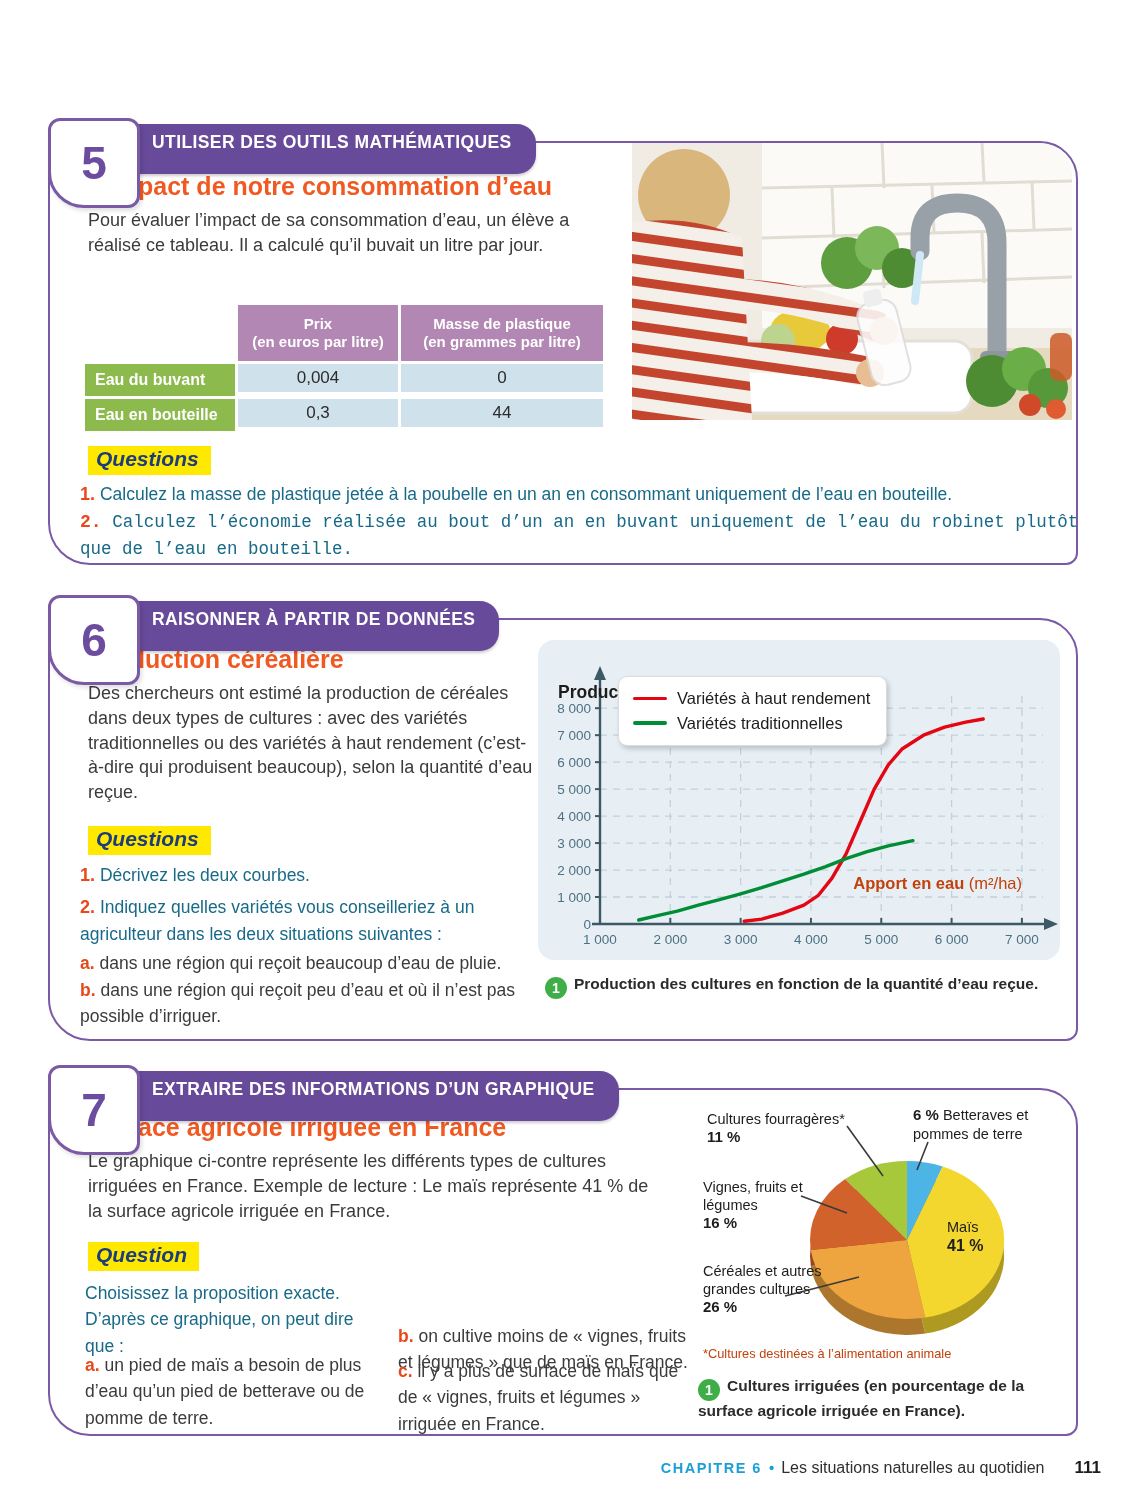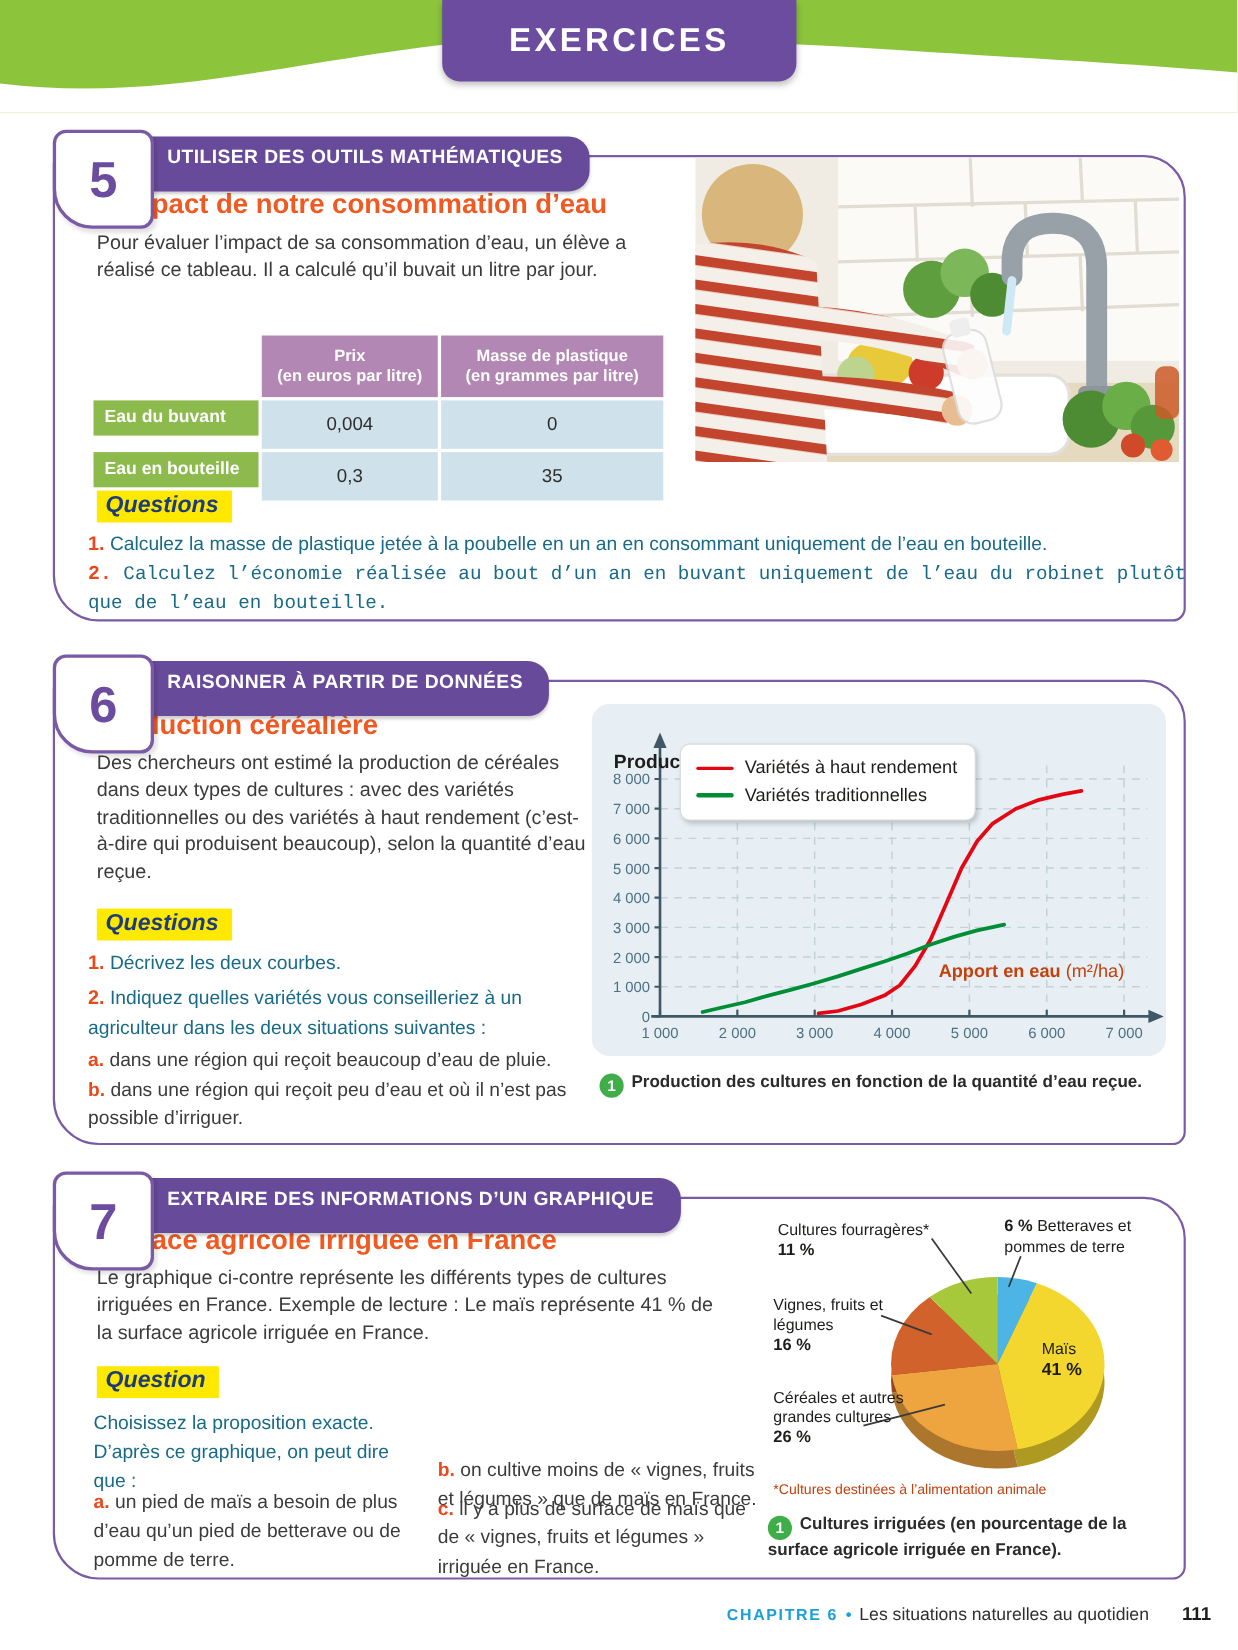--- a/index.html
+++ b/index.html
@@ -28,21 +28,21 @@
   .qtext{position:absolute;color:#186a88;font-size:17.5px;line-height:1.5;}
   .qnum{color:#e8481c;font-weight:bold;font-size:18px;}
   .qletter{color:#e8481c;font-weight:bold;}
   .dark{color:#3b3b3b;}
   
   .wtable{position:absolute;display:grid;grid-template-columns:150px 160px 202px;grid-auto-rows:auto;gap:3px;}
   .wtable .cell{display:flex;align-items:center;justify-content:center;text-align:center;}
   .th{background:#b287b3;color:#fff;font-weight:bold;font-size:15px;line-height:1.2;height:56px;white-space:pre-line;}
   .blank{background:transparent;}
   .rowlab{background:#8cba4d;color:#fff;font-weight:bold;font-size:16px;height:32px;justify-content:flex-start !important;padding-left:10px;}
-  .val{background:#cfe1eb;color:#2d2d2d;font-size:17px;height:44px;}
+  .val{background:#cfe1eb;color:#2d2d2d;font-size:17px;height:28px;}
   
   .photo{position:absolute;left:632px;top:143px;width:440px;height:277px;border-radius:0 34px 0 2px;overflow:hidden;z-index:3;}
   
   .chart-panel{position:absolute;left:538px;top:640px;width:522px;height:320px;background:#e7eff4;border-radius:16px;}
   .chart-title{position:absolute;left:20px;top:14px;font-size:17.5px;color:#1d1d1b;margin-top:28px;}
   .chart-title b{font-weight:bold;}
   .legend{position:absolute;left:80px;top:36px;background:#fff;border:1px solid #d7dde0;border-radius:9px;
           padding:9px 16px 9px 14px;box-shadow:2px 3px 5px rgba(0,0,0,.18);z-index:2;}
   .legend .lrow{display:flex;align-items:center;gap:10px;font-size:16.5px;color:#1d1d1b;line-height:1.5;}
   .lswatch{display:inline-block;width:34px;height:3.5px;border-radius:2px;}
@@ -61,28 +61,20 @@
   .chap{color:#1b9fd8;font-weight:bold;font-size:14.5px;letter-spacing:1.5px;}
   .bullet{color:#1b9fd8;font-weight:bold;margin:0 7px;font-size:15px;}
   .chap-title{color:#2f2f2f;font-size:16px;}
   .pageno{color:#1d1d1b;font-weight:bold;font-size:17px;margin-left:30px;}
 </style>
 </head>
 <body>
 
 <div class="page">
 
-  <div class="banner">
-    <svg width="1125" height="102" viewBox="0 0 1125 102">
-      <path d="M0,76 C180,98 320,33 540,32 L760,42 C920,52 1030,58 1125,66 L1125,102 L0,102 Z" fill="#ffffff"></path>
-    </svg>
-    <div class="ex-tab">
-      <span>EXERCICES</span>
-    </div>
-  </div>
 
   <div class="frame" style="left:48px;top:141px;width:1026px;height:420px;"></div>
   <div class="badge" style="left:48px;top:118px;">
     <span>5</span>
   </div>
   <div class="pill" style="left:86px;top:124px;">
     <span>UTILISER DES OUTILS MATHÉMATIQUES</span>
   </div>
 
   <div class="ex-title" style="left:88px;top:172px;">L’impact de notre consommation d’eau</div>
@@ -92,21 +84,21 @@
     <div class="cell blank"></div>
     <div class="cell th">Prix
 (en euros par litre)</div>
     <div class="cell th">Masse de plastique
 (en grammes par litre)</div>
     <div class="cell rowlab">Eau du buvant</div>
     <div class="cell val">0,004</div>
     <div class="cell val">0</div>
     <div class="cell rowlab">Eau en bouteille</div>
     <div class="cell val">0,3</div>
-    <div class="cell val">35</div>
+    <div class="cell val">44</div>
   </div>
 
   <div class="photo">
     <svg width="440" height="277" viewBox="0 0 440 277">
       <defs>
         <pattern id="stripes" width="12" height="22" patternUnits="userSpaceOnUse" patternTransform="rotate(8)">
           <rect width="12" height="22" fill="#f4efe8"></rect>
           <rect y="0" width="12" height="9" fill="#c4452e"></rect>
         </pattern>
       </defs>

